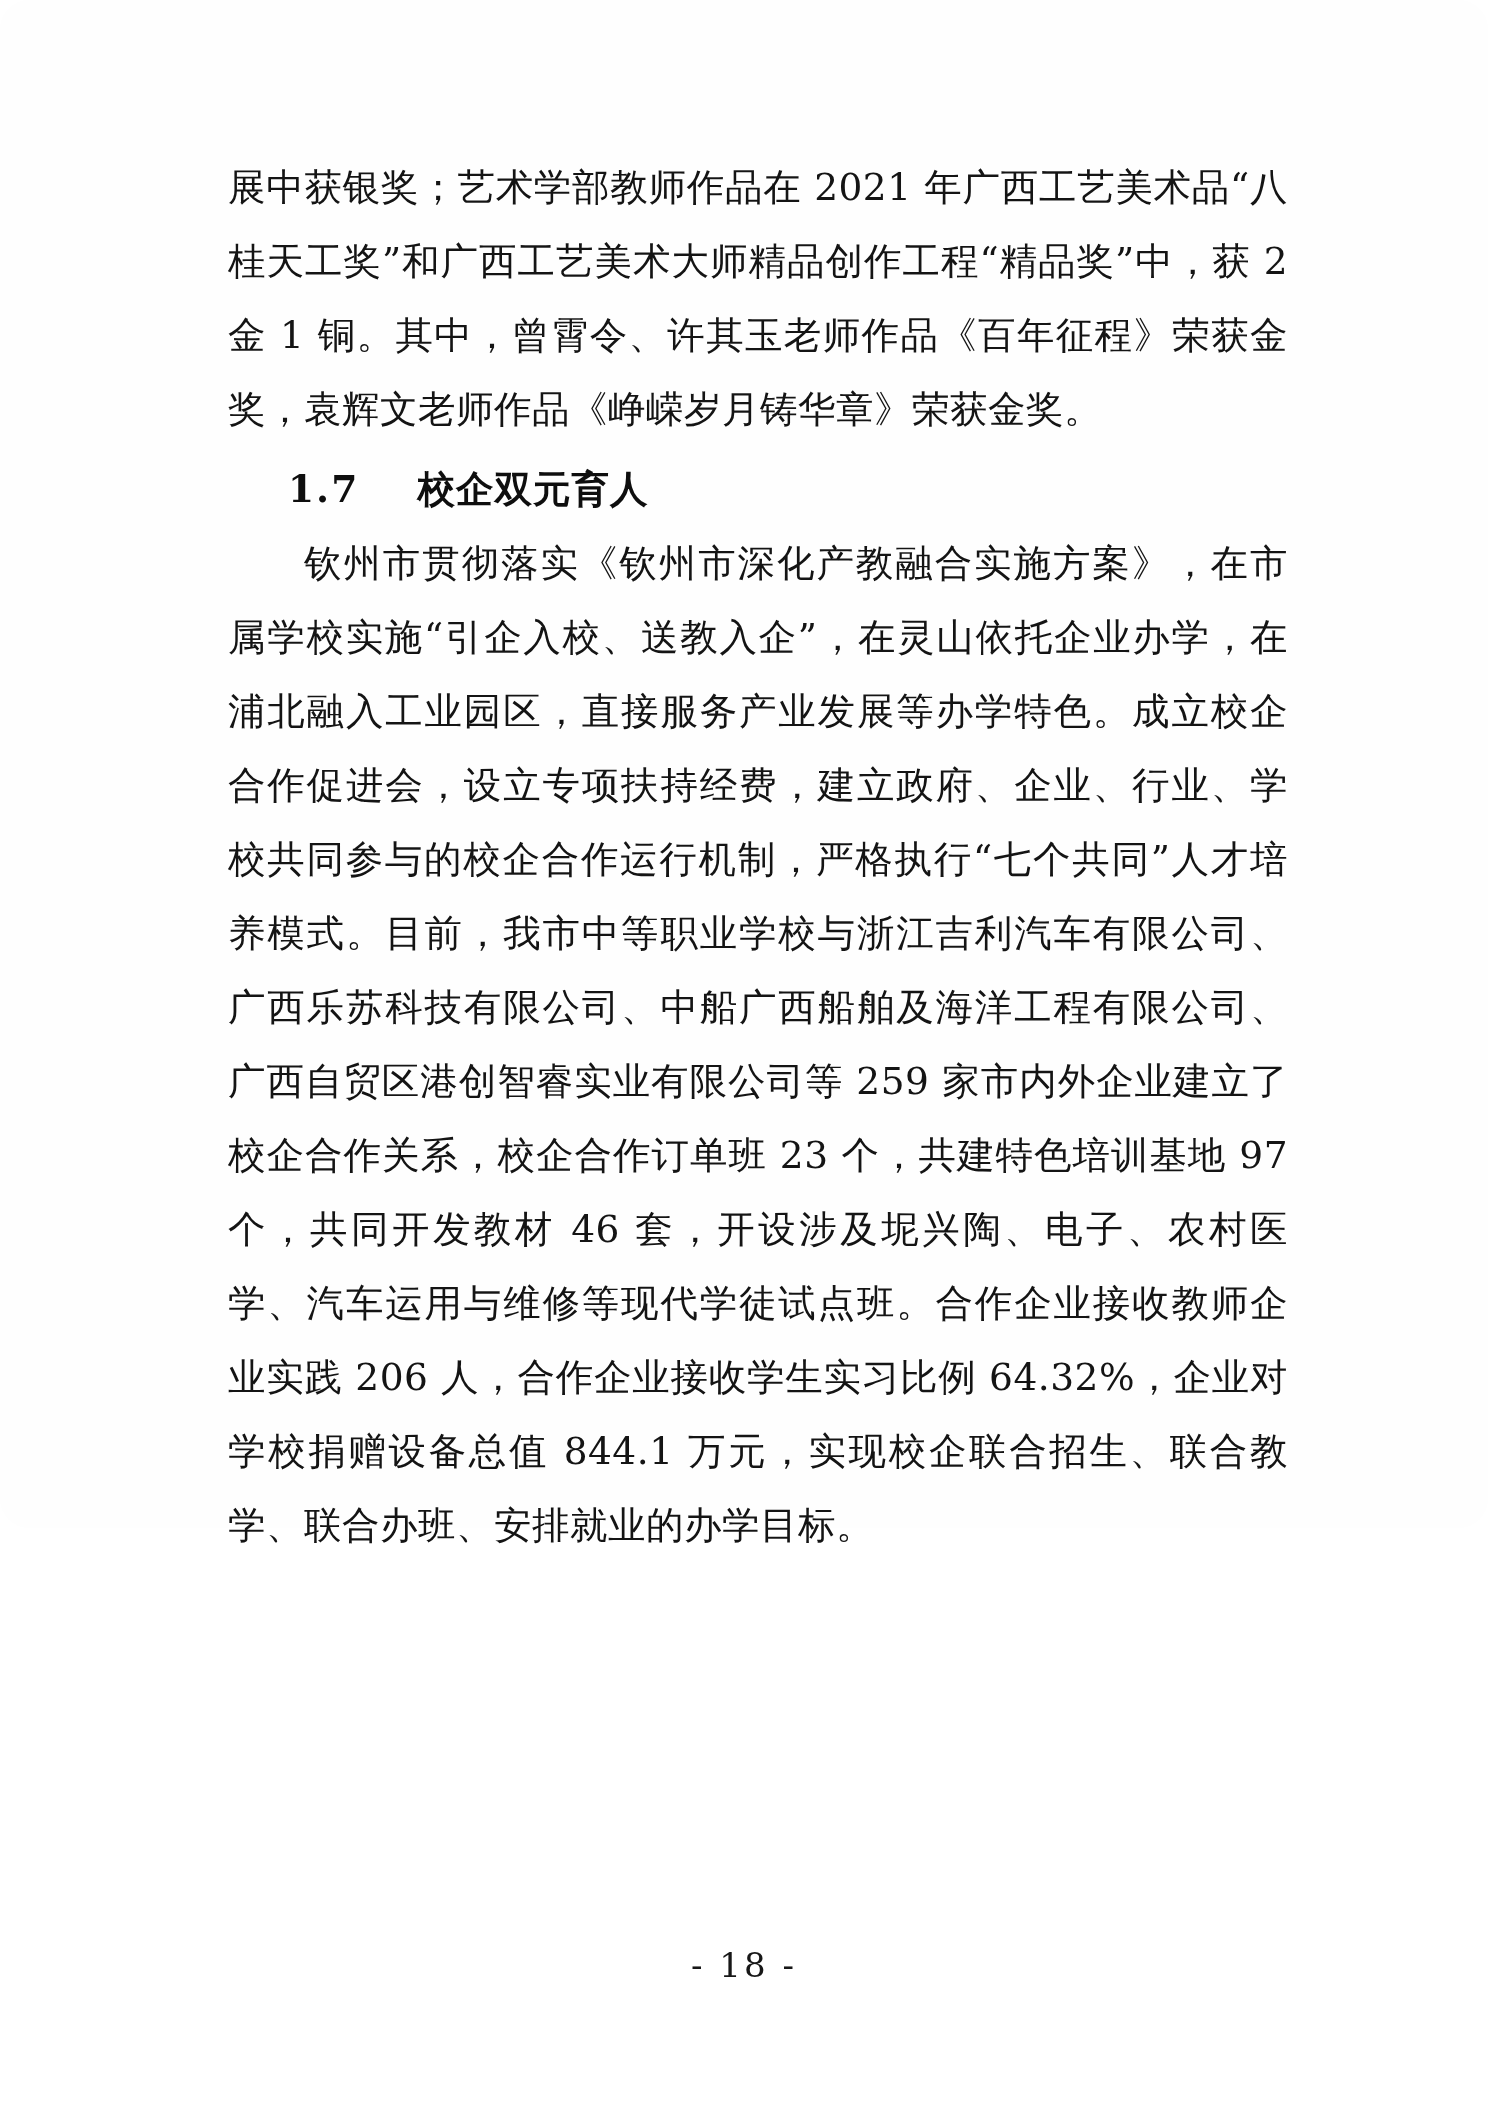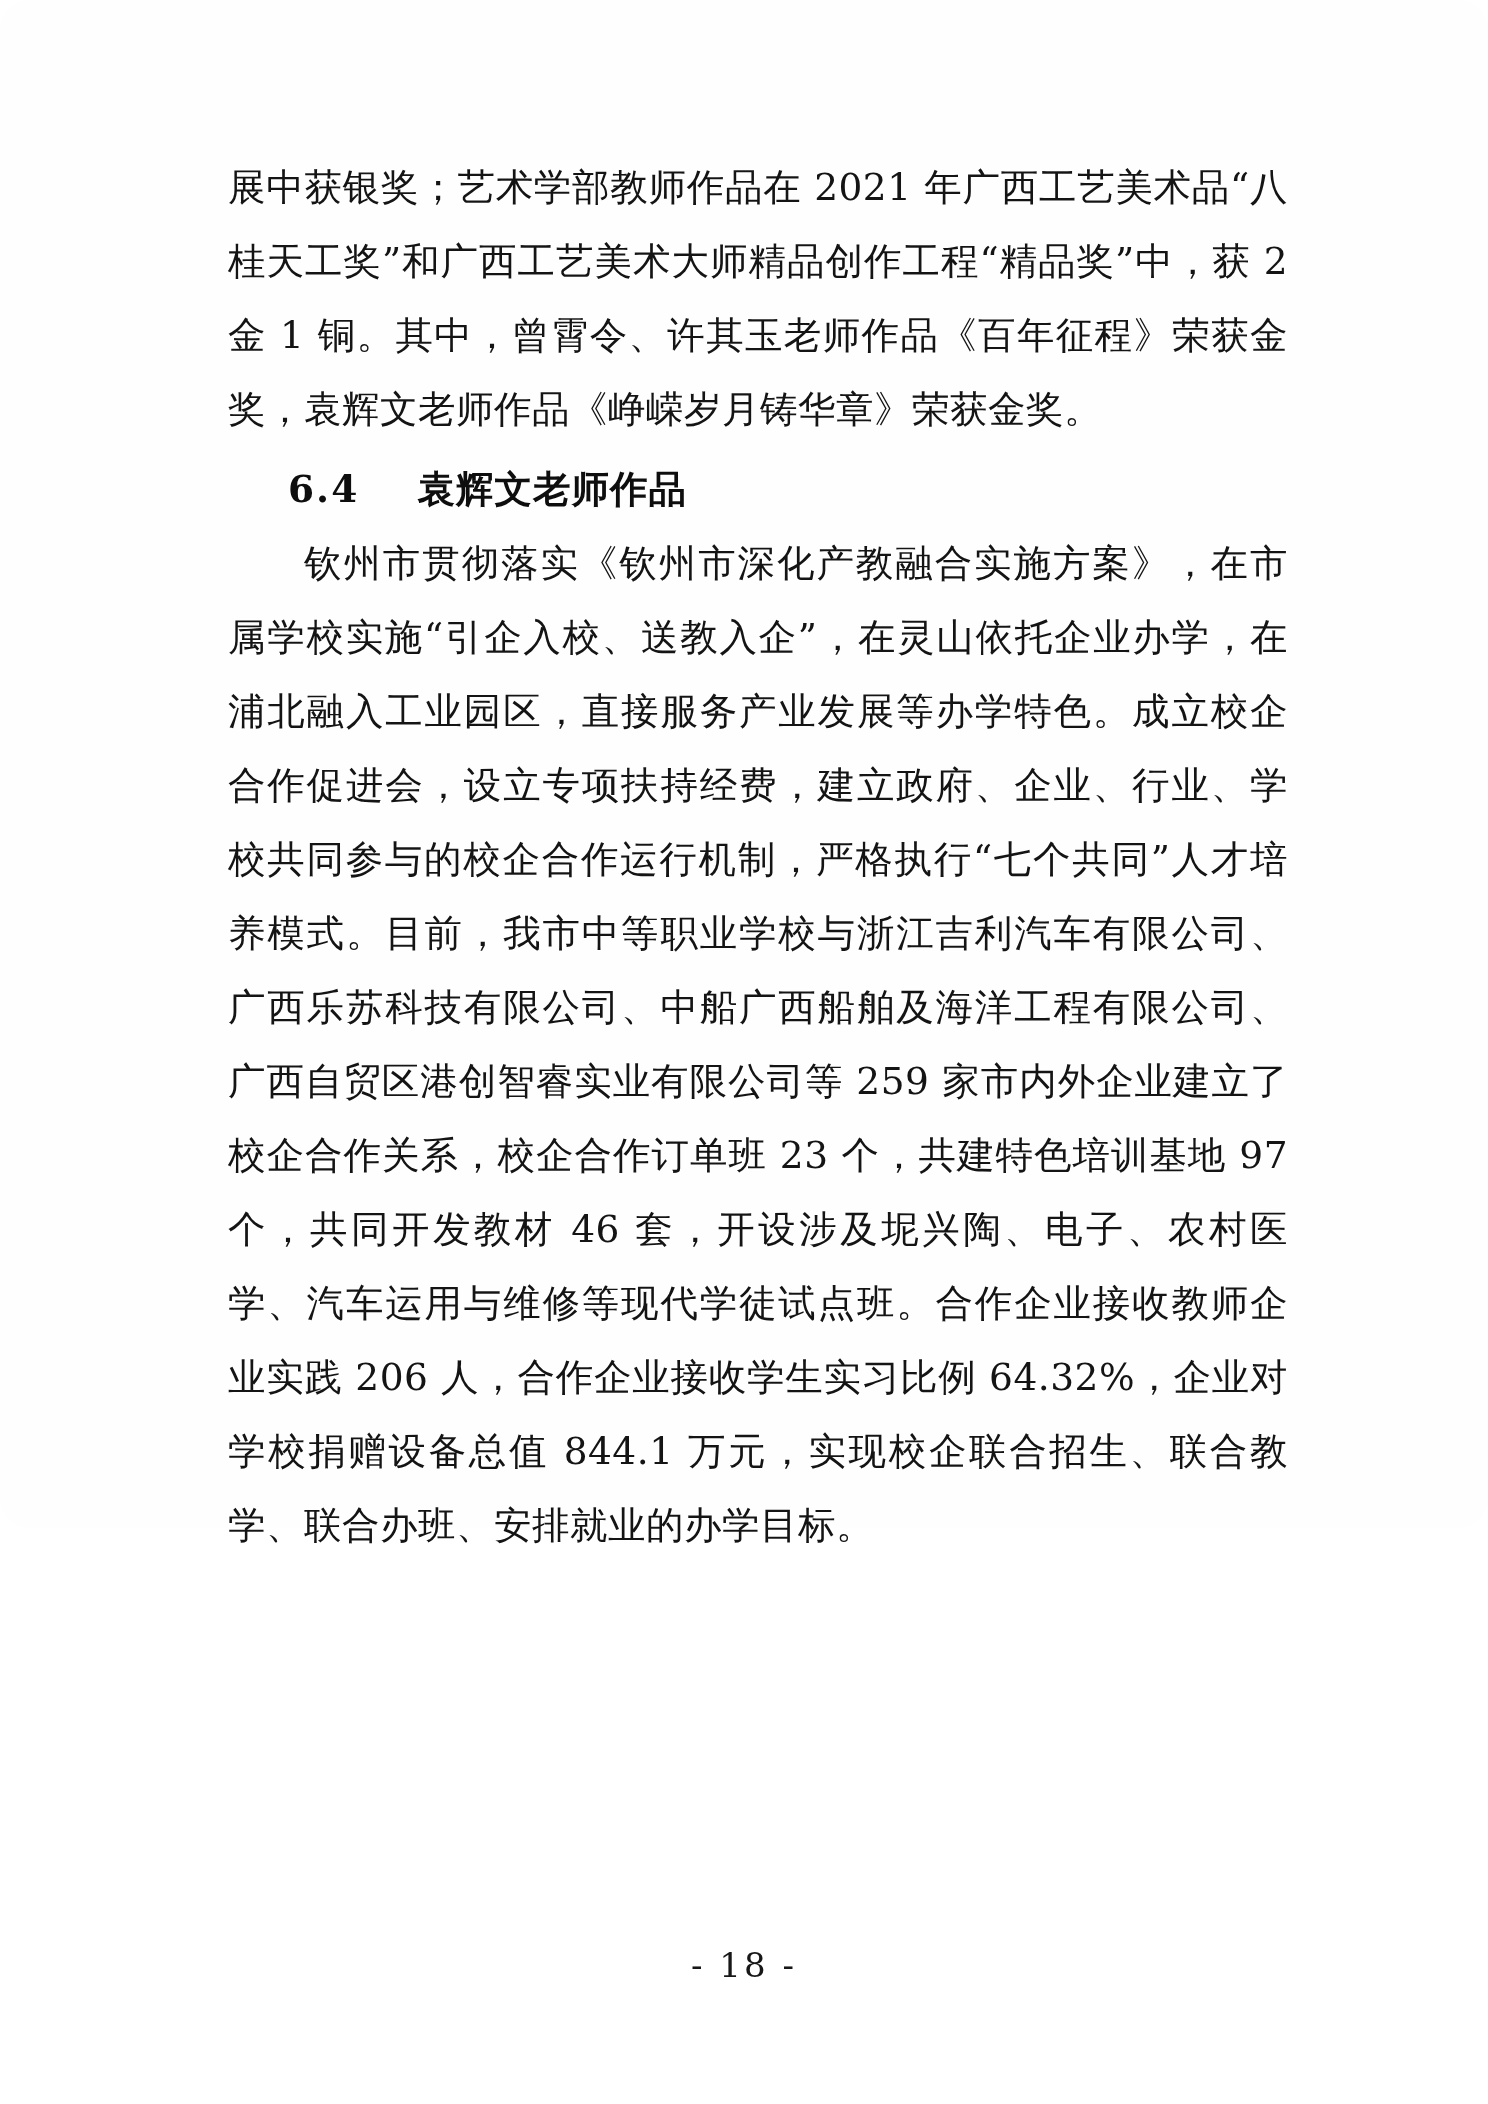--- a/index.html
+++ b/index.html
@@ -77,23 +77,23 @@
 <body>
 
 <div class="page">
   <div class="content">
 
     <p class="para">展中获银奖；艺术学部教师作品在 2021 年广西工艺美术品“八桂天工奖”和广西工艺美术大师精品创作工程“精品奖”中，获 2 金 1 铜。其中，曾霄令、许其玉老师作品《百年征程》荣获金奖，袁辉文老师作品《峥嵘岁月铸华章》荣获金奖。</p>
 
     <div class="block-gap"></div>
 
     <h2 class="heading">
-      <span class="num">6.4</span>
+      <span class="num">1.7</span>
       <span class="gap"></span>
-      <span>袁辉文老师作品</span>
+      <span>校企双元育人</span>
     </h2>
 
     <p class="para indent">钦州市贯彻落实《钦州市深化产教融合实施方案》，在市属学校实施“引企入校、送教入企”，在灵山依托企业办学，在浦北融入工业园区，直接服务产业发展等办学特色。成立校企合作促进会，设立专项扶持经费，建立政府、企业、行业、学校共同参与的校企合作运行机制，严格执行“七个共同”人才培养模式。目前，我市中等职业学校与浙江吉利汽车有限公司、广西乐苏科技有限公司、中船广西船舶及海洋工程有限公司、广西自贸区港创智睿实业有限公司等 259 家市内外企业建立了校企合作关系，校企合作订单班 23 个，共建特色培训基地 97 个，共同开发教材 46 套，开设涉及坭兴陶、电子、农村医学、汽车运用与维修等现代学徒试点班。合作企业接收教师企业实践 206 人，合作企业接收学生实习比例 64.32%，企业对学校捐赠设备总值 844.1 万元，实现校企联合招生、联合教学、联合办班、安排就业的办学目标。</p>
 
   </div>
 
   <div class="footer">
     <span>- 18 -</span>
   </div>
 </div>

